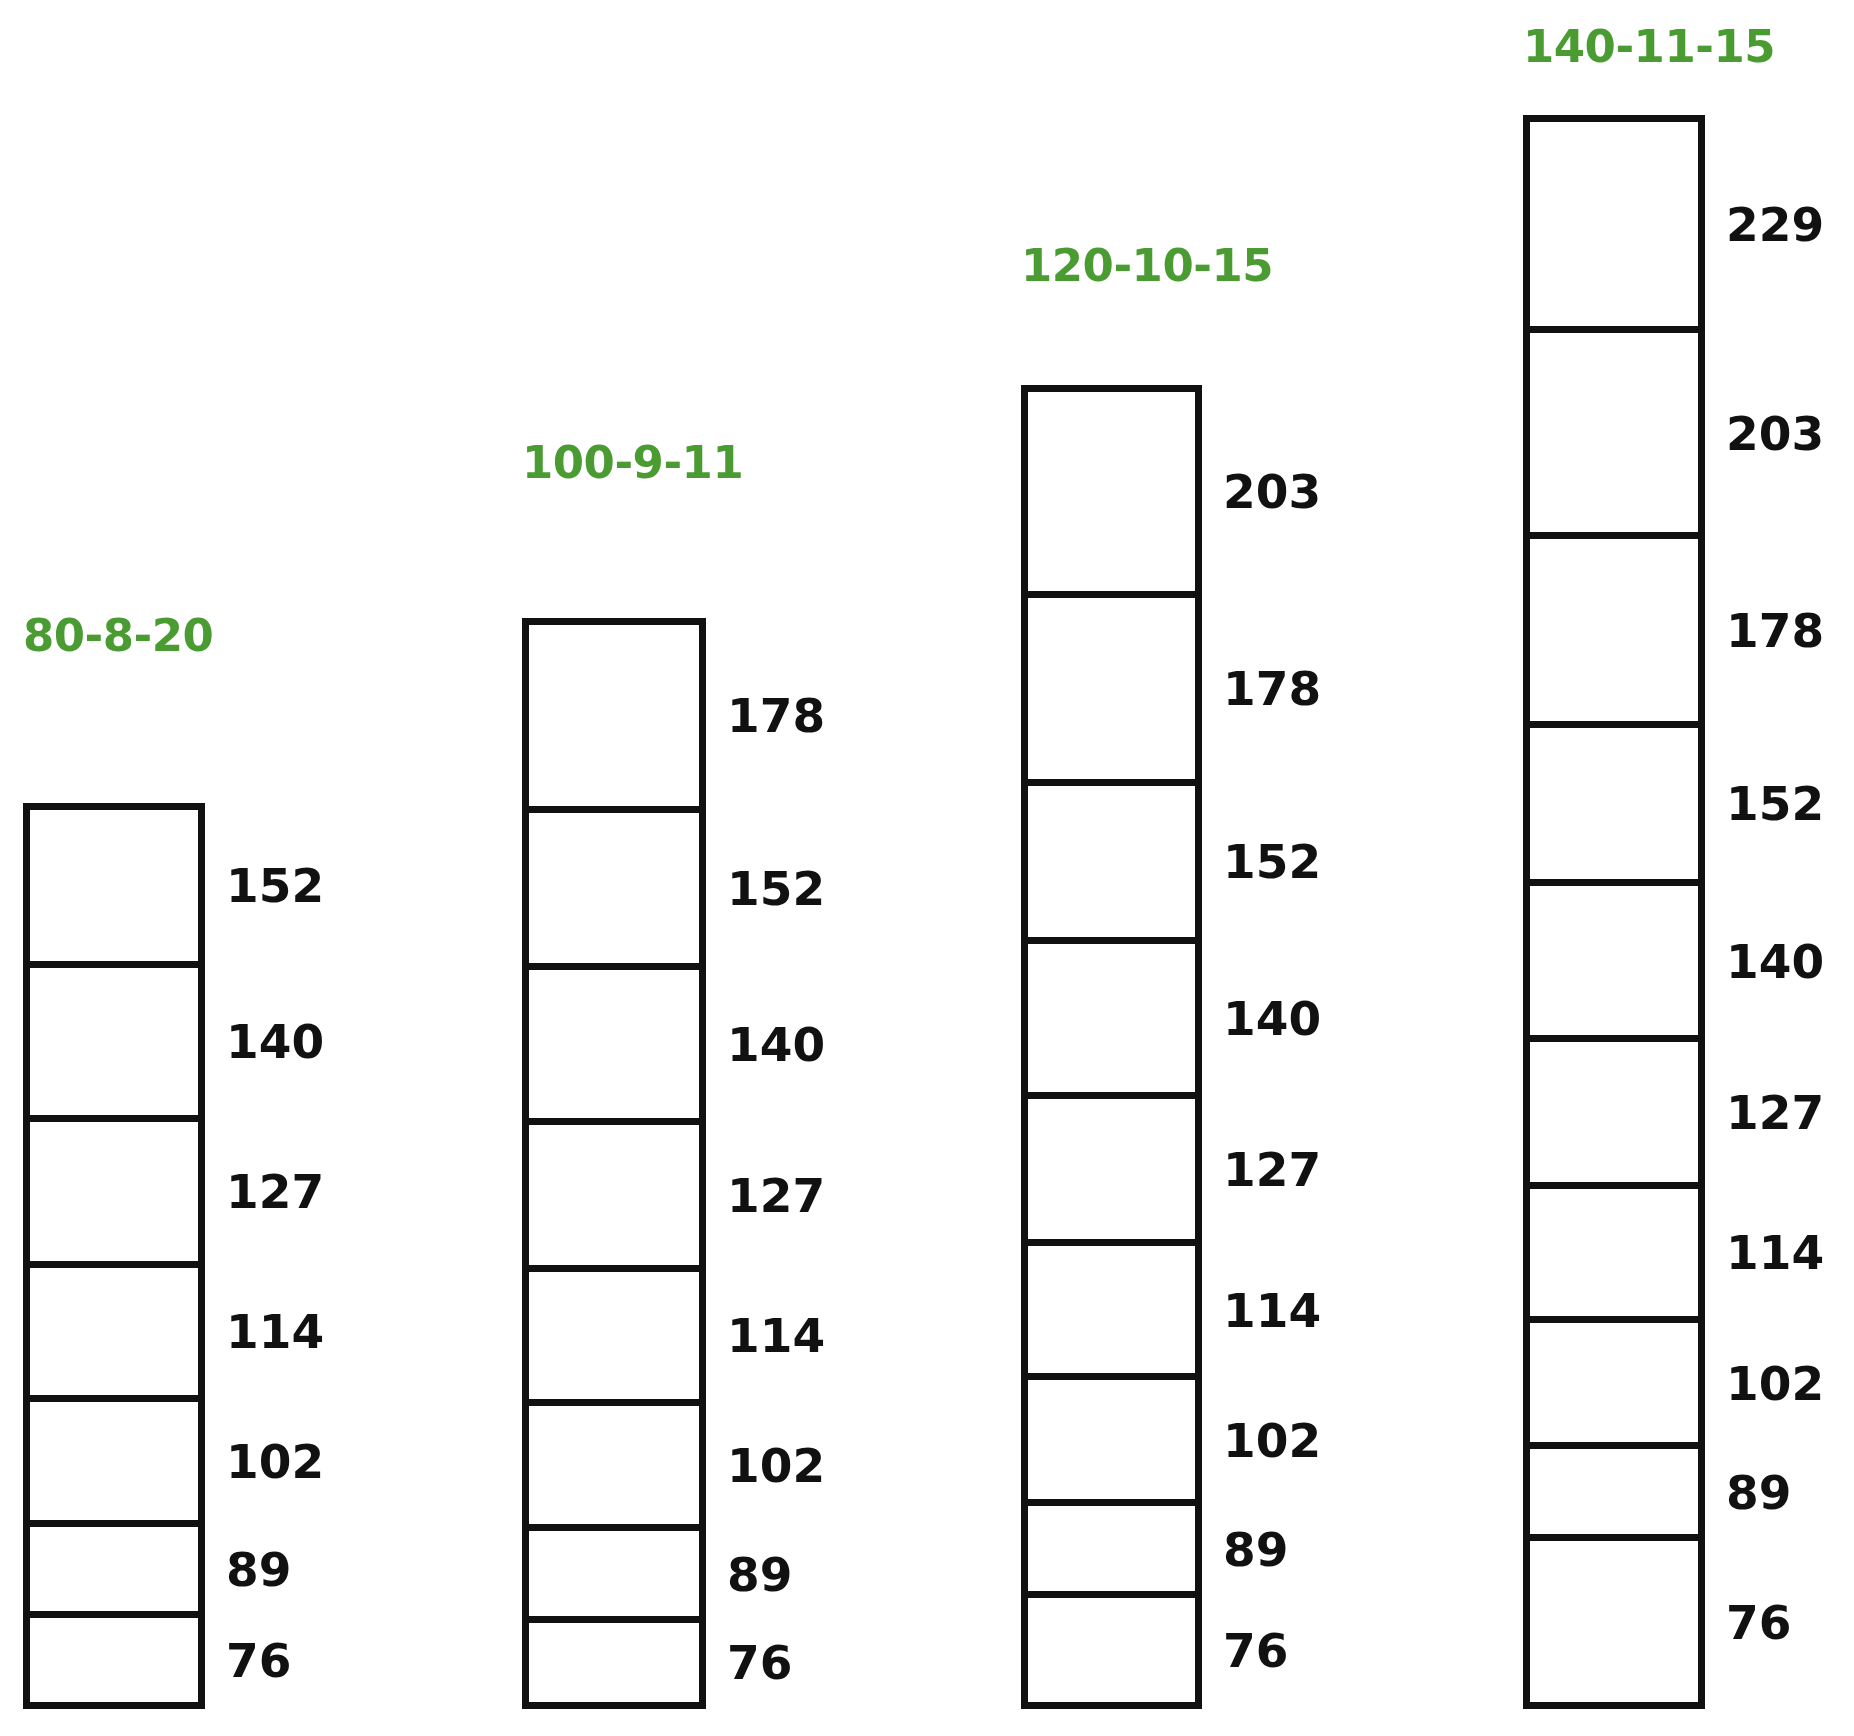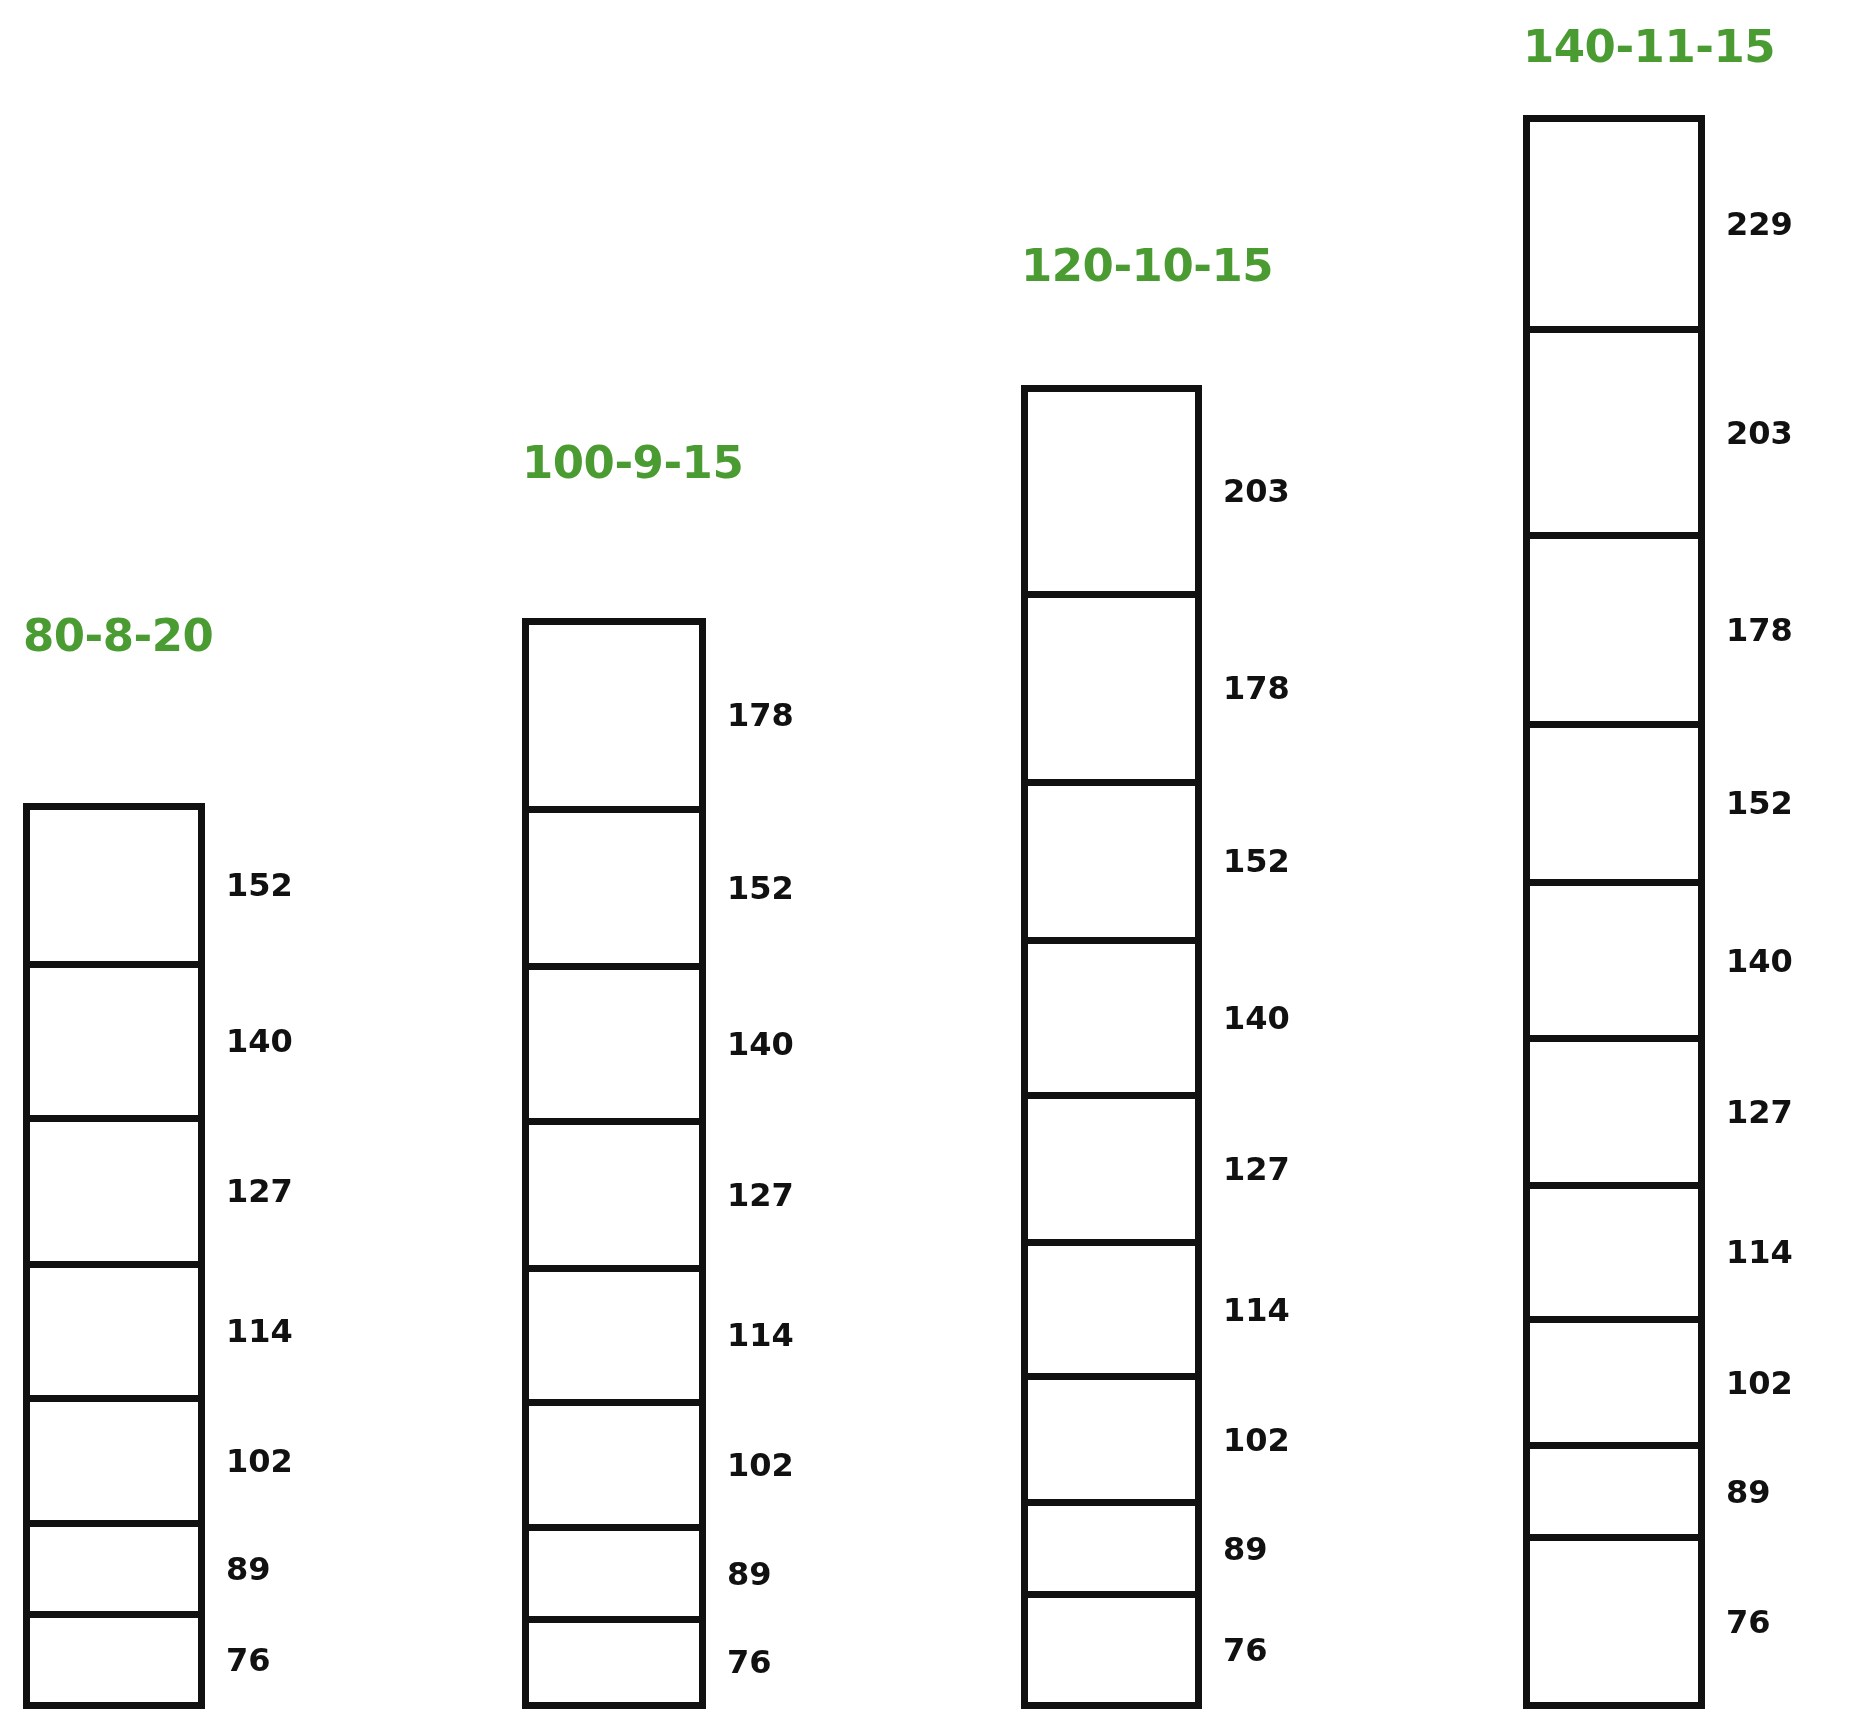--- a/index.html
+++ b/index.html
@@ -43,21 +43,21 @@
   }
   .cell:last-child {
     border-bottom: none;
   }
   .cell-label {
     position: absolute;
     left: 100%;
     top: 50%;
     transform: translateY(-50%);
     margin-left: 28px;
-    font-size: 32px;
+    font-size: 47px;
     font-weight: 700;
     color: #111111;
     white-space: nowrap;
     line-height: 1;
     text-align: left;
   }
 </style>
 </head>
 <body>
 
@@ -82,21 +82,21 @@
         </div>
         <div class="cell" style="height: 91.5629px;">
           <span class="cell-label">89</span>
         </div>
         <div class="cell" style="height: 83.6865px;">
           <span class="cell-label">76</span>
         </div>
       </div>
     </div>
     <div class="column" style="left: 0px; top: 0px;">
-      <div class="col-title" style="left: 522px; top: 440px;">100-9-15</div>
+      <div class="col-title" style="left: 522px; top: 440px;">100-9-11</div>
       <div class="ladder" style="left: 522px; top: 618px; width: 184px; height: 1091px;">
         <div class="cell" style="height: 187.562px;">
           <span class="cell-label">178</span>
         </div>
         <div class="cell" style="height: 157.947px;">
           <span class="cell-label">152</span>
         </div>
         <div class="cell" style="height: 154.985px;">
           <span class="cell-label">140</span>
         </div>

